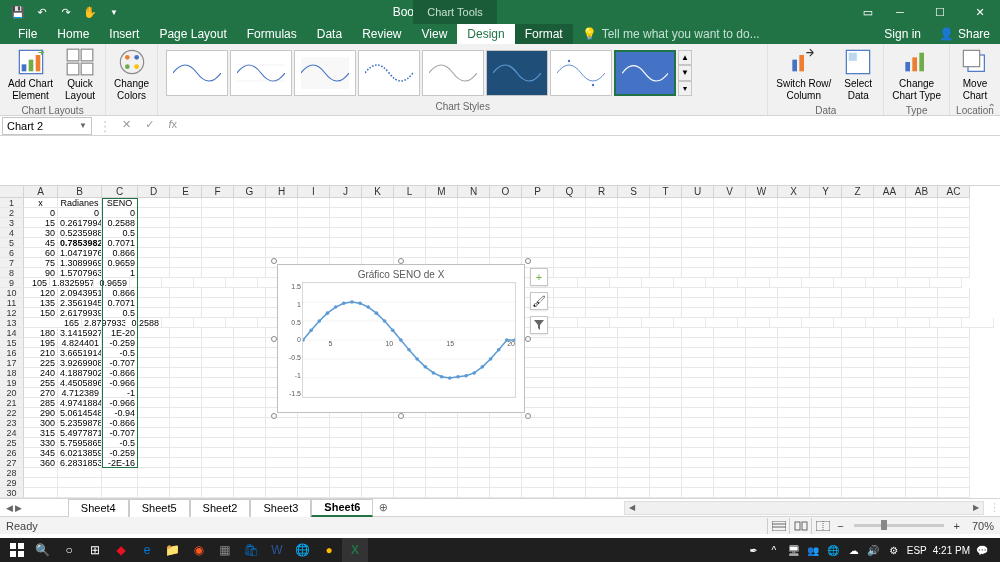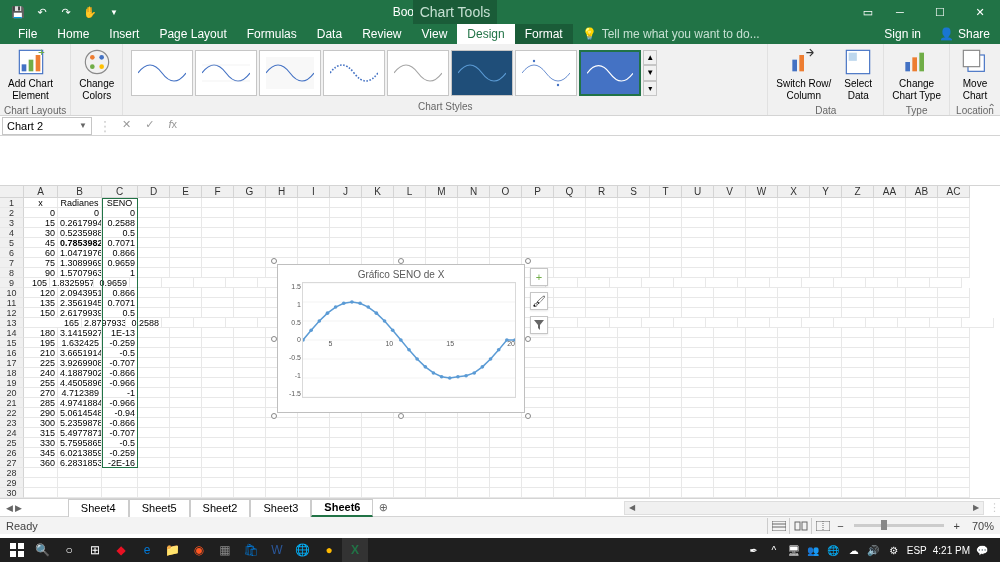--- a/index.html
+++ b/index.html
@@ -3,21 +3,21 @@
 <meta charset="utf-8">
 <style>
 * { box-sizing: border-box; margin: 0; padding: 0; font-family: 'Segoe UI', Tahoma, sans-serif; }
 body { width: 1000px; height: 562px; background: #fff; overflow: hidden; font-size: 11px; position: relative; }
 
 
 .titlebar { height: 24px; background: #217346; display: flex; align-items: center; color: #fff; position: relative; }
 .qat { display: flex; align-items: center; gap: 4px; padding: 0 8px; }
 .qat-btn { width: 20px; height: 20px; display: flex; align-items: center; justify-content: center; cursor: pointer; color: #fff; font-size: 11px; }
 .title-text { position: absolute; left: 50%; transform: translateX(-145%); color: #fff; font-size: 12px; }
-.chart-tools-tab { position: absolute; left: 413px; top: 0; width: 84px; height: 24px; background: #1a5c38; display: flex; align-items: center; justify-content: center; color: #c5e0d2; font-size: 14px; }
+.chart-tools-tab { position: absolute; left: 413px; top: 0; width: 84px; height: 24px; background: #1a5c38; display: flex; align-items: center; justify-content: center; color: #c5e0d2; font-size: 11px; }
 .win-controls { margin-left: auto; display: flex; }
 .win-btn { width: 40px; height: 24px; display: flex; align-items: center; justify-content: center; color: #fff; cursor: pointer; }
 .ribbon-display { width: 24px; height: 24px; display: flex; align-items: center; justify-content: center; }
 
 
 .menubar { height: 20px; background: #217346; display: flex; align-items: center; padding-left: 8px; color: #fff; font-size: 12px; }
 .menu-tab { padding: 0 10px; height: 20px; display: flex; align-items: center; cursor: pointer; }
 .menu-tab.file { background: #217346; }
 .menu-tab.active { background: #fff; color: #217346; }
 .menu-tab.contextual { background: #1a5c38; }
@@ -149,20 +149,32 @@
             <svg viewBox="0 0 24 24">
               <rect x="2" y="2" width="20" height="20" fill="#fff" stroke="#4472c4"></rect>
               <rect x="4" y="14" width="4" height="6" fill="#4472c4"></rect>
               <rect x="10" y="10" width="4" height="10" fill="#70ad47"></rect>
               <rect x="16" y="6" width="4" height="14" fill="#ed7d31"></rect>
               <text x="18" y="7" font-size="10" fill="#70ad47">+</text>
             </svg>
           </div>
         <span style="white-space:pre-line;">Add Chart
 Element</span>
+      </div>
+      <div class="big-btn">
+        <div class="icon">
+            <svg viewBox="0 0 24 24">
+              <rect x="1" y="1" width="10" height="10" fill="#fff" stroke="#888"></rect>
+              <rect x="13" y="1" width="10" height="10" fill="#fff" stroke="#888"></rect>
+              <rect x="1" y="13" width="10" height="10" fill="#fff" stroke="#888"></rect>
+              <rect x="13" y="13" width="10" height="10" fill="#fff" stroke="#888"></rect>
+            </svg>
+          </div>
+        <span style="white-space:pre-line;">Quick
+Layout</span>
       </div>
     </div>
     <div class="ribbon-group-label">Chart Layouts</div>
   </div>
   <div class="ribbon-group" style="border-right:1px solid #e1e1e1;">
     <div class="ribbon-group-content">
       <div class="big-btn">
         <div class="icon">
             <svg viewBox="0 0 24 24">
               <circle cx="12" cy="12" r="10" fill="none" stroke="#888"></circle>
@@ -776,21 +788,21 @@
         <div class="cell" style="width: 32px;"></div>
         <div class="cell" style="width: 32px;"></div>
         <div class="cell" style="width: 32px;"></div>
         <div class="cell" style="width: 32px;"></div>
         <div class="cell" style="width: 32px;"></div>
         <div class="cell" style="width: 32px;"></div>
       </div>
       <div class="row">
         <div class="cell" style="width: 34px;">180</div>
         <div class="cell" style="width: 44px;">3.1415927</div>
-        <div class="cell" style="width: 36px;">1E-13</div>
+        <div class="cell" style="width: 36px;">1E-20</div>
         <div class="cell" style="width: 32px;"></div>
         <div class="cell" style="width: 32px;"></div>
         <div class="cell" style="width: 32px;"></div>
         <div class="cell" style="width: 32px;"></div>
         <div class="cell" style="width: 32px;"></div>
         <div class="cell" style="width: 32px;"></div>
         <div class="cell" style="width: 32px;"></div>
         <div class="cell" style="width: 32px;"></div>
         <div class="cell" style="width: 32px;"></div>
         <div class="cell" style="width: 32px;"></div>
@@ -806,21 +818,21 @@
         <div class="cell" style="width: 32px;"></div>
         <div class="cell" style="width: 32px;"></div>
         <div class="cell" style="width: 32px;"></div>
         <div class="cell" style="width: 32px;"></div>
         <div class="cell" style="width: 32px;"></div>
         <div class="cell" style="width: 32px;"></div>
         <div class="cell" style="width: 32px;"></div>
       </div>
       <div class="row">
         <div class="cell" style="width: 34px;">195</div>
-        <div class="cell" style="width: 44px;">1.632425</div>
+        <div class="cell" style="width: 44px;">4.824401</div>
         <div class="cell" style="width: 36px;">-0.259</div>
         <div class="cell" style="width: 32px;"></div>
         <div class="cell" style="width: 32px;"></div>
         <div class="cell" style="width: 32px;"></div>
         <div class="cell" style="width: 32px;"></div>
         <div class="cell" style="width: 32px;"></div>
         <div class="cell" style="width: 32px;"></div>
         <div class="cell" style="width: 32px;"></div>
         <div class="cell" style="width: 32px;"></div>
         <div class="cell" style="width: 32px;"></div>

